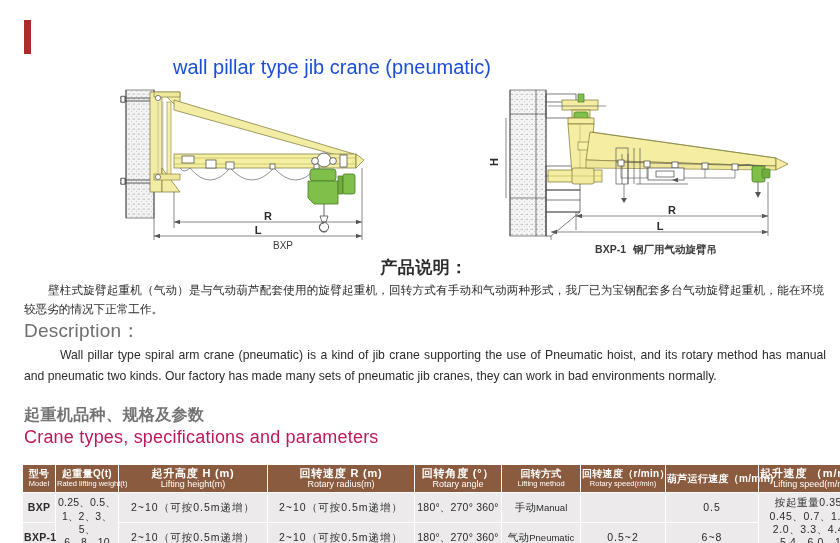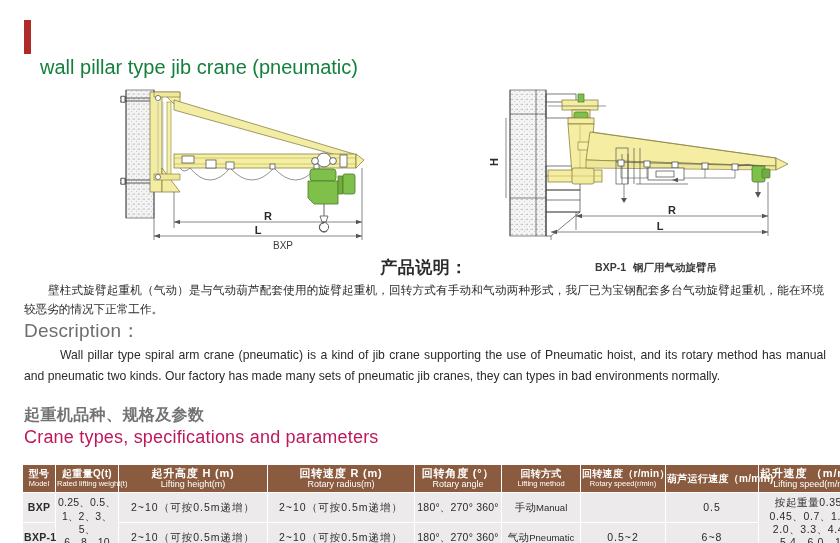--- a/index.html
+++ b/index.html
@@ -11,21 +11,21 @@
     overflow:hidden;
     position:relative;
   }
   .page{position:relative;width:840px;height:543px;}
 
   
   .header{position:absolute;left:24px;top:18px;width:600px;}
   .title-row{display:flex;align-items:flex-start;}
   .accent-bar{width:7px;height:34px;background:#b02a2a;margin-right:9px;flex:none;margin-top:2px;}
   .title-cn{font-size:27px;font-weight:bold;letter-spacing:.5px;line-height:34px;color:#2b2b2b;white-space:nowrap;}
-  .title-en{font-size:20px;color:#15803d;margin-left:16px;margin-top:1px;line-height:24px;white-space:nowrap;}
+  .title-en{font-size:20px;color:#1d4ed8;margin-left:16px;margin-top:1px;line-height:24px;white-space:nowrap;text-align:center;}
 
   
   .drawings{position:absolute;left:0;top:88px;width:840px;height:170px;}
   .fig{position:absolute;}
   .fig-caption{position:absolute;text-align:center;font-size:10px;color:#3a3a3a;}
   .fig-caption.cn{font-size:10.5px;font-weight:bold;}
 
   
   .sec{position:absolute;left:24px;width:800px;}
   .sec-head-cn{font-size:17px;font-weight:bold;color:#2b2b2b;letter-spacing:.5px;}
@@ -269,39 +269,39 @@
           <line x1="75" y1="148" x2="75" y2="152"></line>
           <line x1="100" y1="128" x2="292" y2="128"></line>
           <line x1="75" y1="144" x2="292" y2="144"></line>
         </g>
         <path d="M100 128 l6 -2.2 v4.4 Z M292 128 l-6 -2.2 v4.4 Z" fill="#555"></path>
         <path d="M75 144 l6 -2.2 v4.4 Z M292 144 l-6 -2.2 v4.4 Z" fill="#555"></path>
         <text x="22" y="74" font-family="Liberation Sans, sans-serif" font-size="11" font-weight="bold" fill="#2b2b2b" text-anchor="middle" transform="rotate(-90 22 74)">H</text>
         <text x="196" y="126" font-family="Liberation Sans, sans-serif" font-size="11" font-weight="bold" fill="#2b2b2b" text-anchor="middle">R</text>
         <text x="184" y="142" font-family="Liberation Sans, sans-serif" font-size="11" font-weight="bold" fill="#2b2b2b" text-anchor="middle">L</text>
       </svg>
-      <div class="fig-caption cn" style="left:20px;top:173px;width:320px;">
+      <div class="fig-caption cn" style="left:20px;top:155px;width:320px;">
         <span>BXP-1</span>
         <span style="display:inline-block;width:4px;"></span><span>钢厂用气动旋臂吊</span>
       </div>
     </div>
   </div>
 
   <div class="sec" style="top:256px;text-align:center;">
     <div class="sec-head-cn">产品说明：</div>
   </div>
   <div class="sec" style="top:280px;width:800px;">
     <div class="body-cn">壁柱式旋臂起重机（气动）是与气动葫芦配套使用的旋臂起重机，回转方式有手动和气动两种形式，我厂已为宝钢配套多台气动旋臂起重机，能在环境较恶劣的情况下正常工作。</div>
   </div>
 
   <div class="sec" style="top:318px;">
     <div class="sec-head-en">Description：</div>
   </div>
   <div class="sec" style="top:345px;width:802px;">
-    <div class="body-en">Wall pillar type spiral arm crane (pneumatic) is a kind of jib crane supporting the use of  Pneumatic hoist, and its rotary method has manual and pneumatic two kinds. Our factory has made many sets of pneumatic jib  cranes, they can types in bad environments normally.</div>
+    <div class="body-en">Wall pillar type spiral arm crane (pneumatic) is a kind of jib crane supporting the use of  Pneumatic hoist, and its rotary method has manual and pneumatic two kinds. Our factory has made many sets of pneumatic jib  cranes, they can work in bad environments normally.</div>
   </div>
 
   <div class="sub-head">
     <div class="cn">起重机品种、规格及参数</div>
     <div class="en">Crane types, specifications and parameters</div>
   </div>
 
   <div class="tbl-wrap">
     <table class="spec">
       <colgroup>

